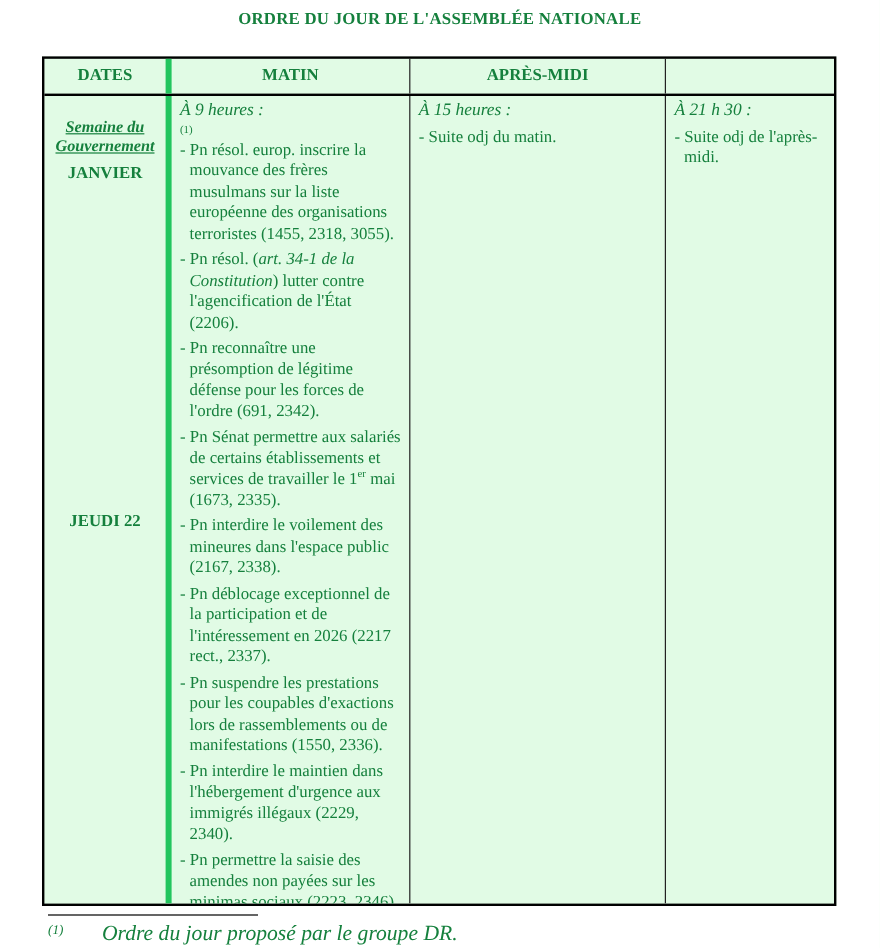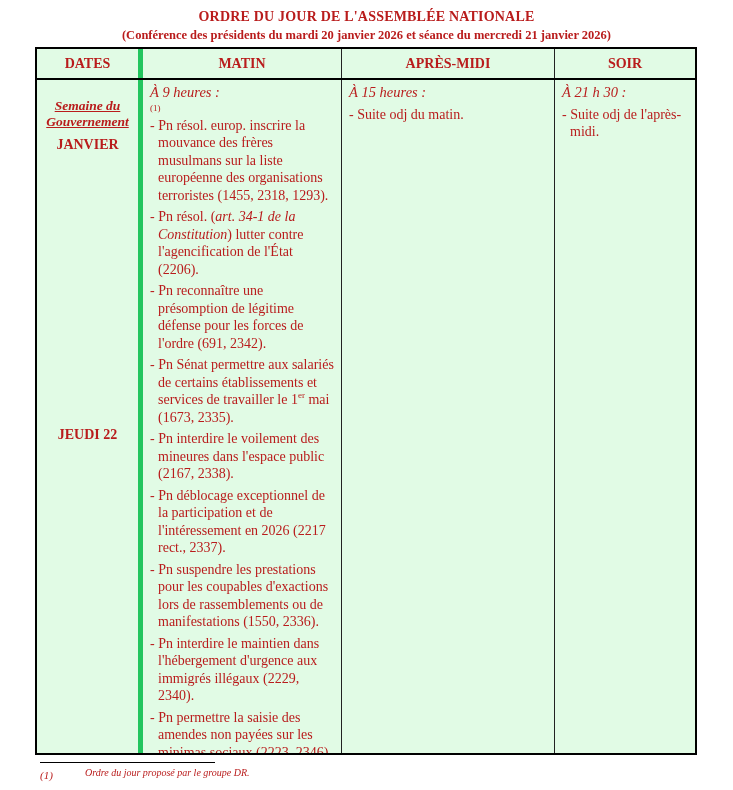--- a/index.html
+++ b/index.html
@@ -3,21 +3,21 @@
 <meta charset="utf-8">
 <style>
   * { margin: 0; padding: 0; box-sizing: border-box; }
   html, body { background: #ffffff; }
   .page {
     position: relative;
     width: 733px;
     height: 790px;
     background: #ffffff;
     font-family: "Liberation Serif", serif;
-    color: #b91c1c;
+    color: #15803d;
     overflow: hidden;
   }
   .doc-title {
     margin-top: 9px;
     text-align: center;
     font-size: 14px;
     font-weight: bold;
     letter-spacing: 0.2px;
   }
   .doc-subtitle {
@@ -125,54 +125,52 @@
     margin-top: 4px;
     display: flex;
     font-style: italic;
   }
   .footnote-ref {
     font-size: 11px;
     width: 45px;
     padding-top: 2px;
   }
   .footnote-text {
-    font-size: 10px;
+    font-size: 18px;
   }
 </style>
 </head>
 <body>
 
 <div class="page">
 
   <div class="doc-title">ORDRE DU JOUR DE L'ASSEMBLÉE NATIONALE</div>
-  <div class="doc-subtitle">(Conférence des présidents du mardi 20 janvier 2026 et séance du mercredi 21 janvier 2026)</div>
 
   <div class="agenda-table">
 
     <div class="header-row">
       <div class="header-cell col-1">DATES</div>
       <div class="header-cell col-2">MATIN</div>
       <div class="header-cell col-3">APRÈS-MIDI</div>
-      <div class="header-cell col-4">SOIR</div>
     </div>
 
     <div class="body-row">
 
       <div class="dates-cell col-1">
         <div class="week-label">Semaine du Gouvernement</div>
         <div class="month-label">JANVIER</div>
         <div class="day-label">JEUDI 22</div>
       </div>
 
       <div class="time-cell col-2">
         <div class="cell-heading">
           <span class="time-label">À 9 heures :</span>
           <span class="fnref">(1)</span>
         </div>
-        <div class="item"><span>- Pn résol. europ. inscrire la mouvance des frères musulmans sur la liste européenne des organisations terroristes (1455, 2318, 1293).</span><em></em><sup></sup><span></span></div>
+        <div class="item"><span>- Pn résol. europ. inscrire la mouvance des frères musulmans sur la liste européenne des organisations terroristes (1455, 2318, 3055).</span><em></em><sup></sup><span></span></div>
         <div class="item"><span>- Pn résol. (</span><em>art. 34-1 de la Constitution</em><sup></sup><span>) lutter contre l'agencification de l'État (2206).</span></div>
         <div class="item"><span>- Pn reconnaître une présomption de légitime défense pour les forces de l'ordre (691, 2342).</span><em></em><sup></sup><span></span></div>
         <div class="item"><span>- Pn Sénat permettre aux salariés de certains établissements et services de travailler le 1</span><em></em><sup>er</sup><span> mai (1673, 2335).</span></div>
         <div class="item"><span>- Pn interdire le voilement des mineures dans l'espace public (2167, 2338).</span><em></em><sup></sup><span></span></div>
         <div class="item"><span>- Pn déblocage exceptionnel de la participation et de l'intéressement en 2026 (2217 rect., 2337).</span><em></em><sup></sup><span></span></div>
         <div class="item"><span>- Pn suspendre les prestations pour les coupables d'exactions lors de rassemblements ou de manifestations (1550, 2336).</span><em></em><sup></sup><span></span></div>
         <div class="item"><span>- Pn interdire le maintien dans l'hébergement d'urgence aux immigrés illégaux (2229, 2340).</span><em></em><sup></sup><span></span></div>
         <div class="item"><span>- Pn permettre la saisie des amendes non payées sur les minimas sociaux (2223, 2346).</span><em></em><sup></sup><span></span></div>
 
       </div>

